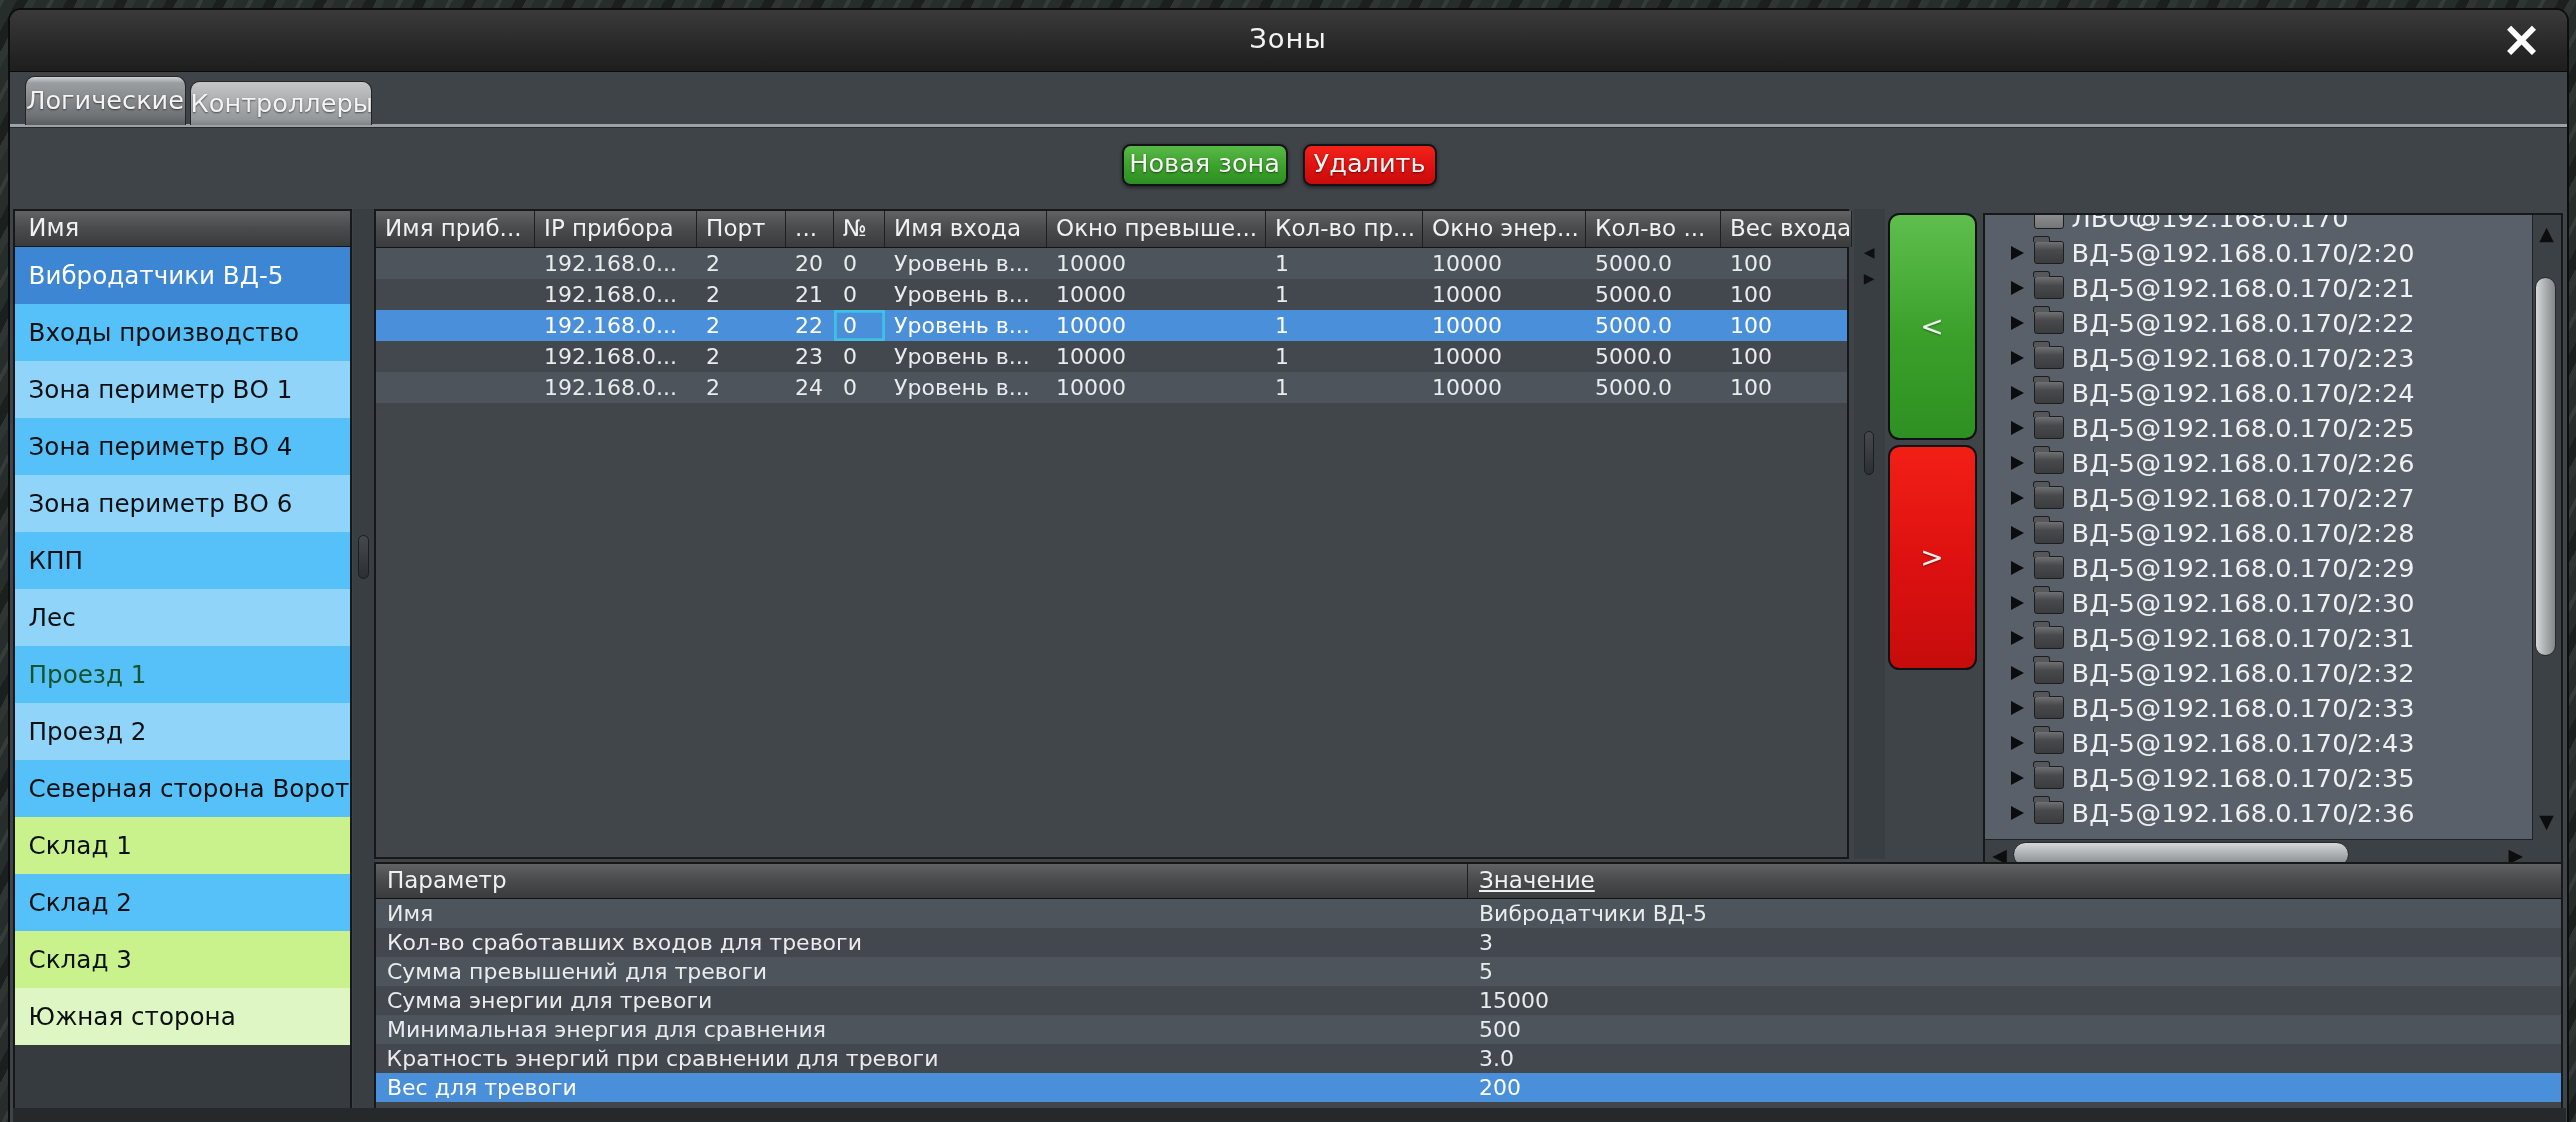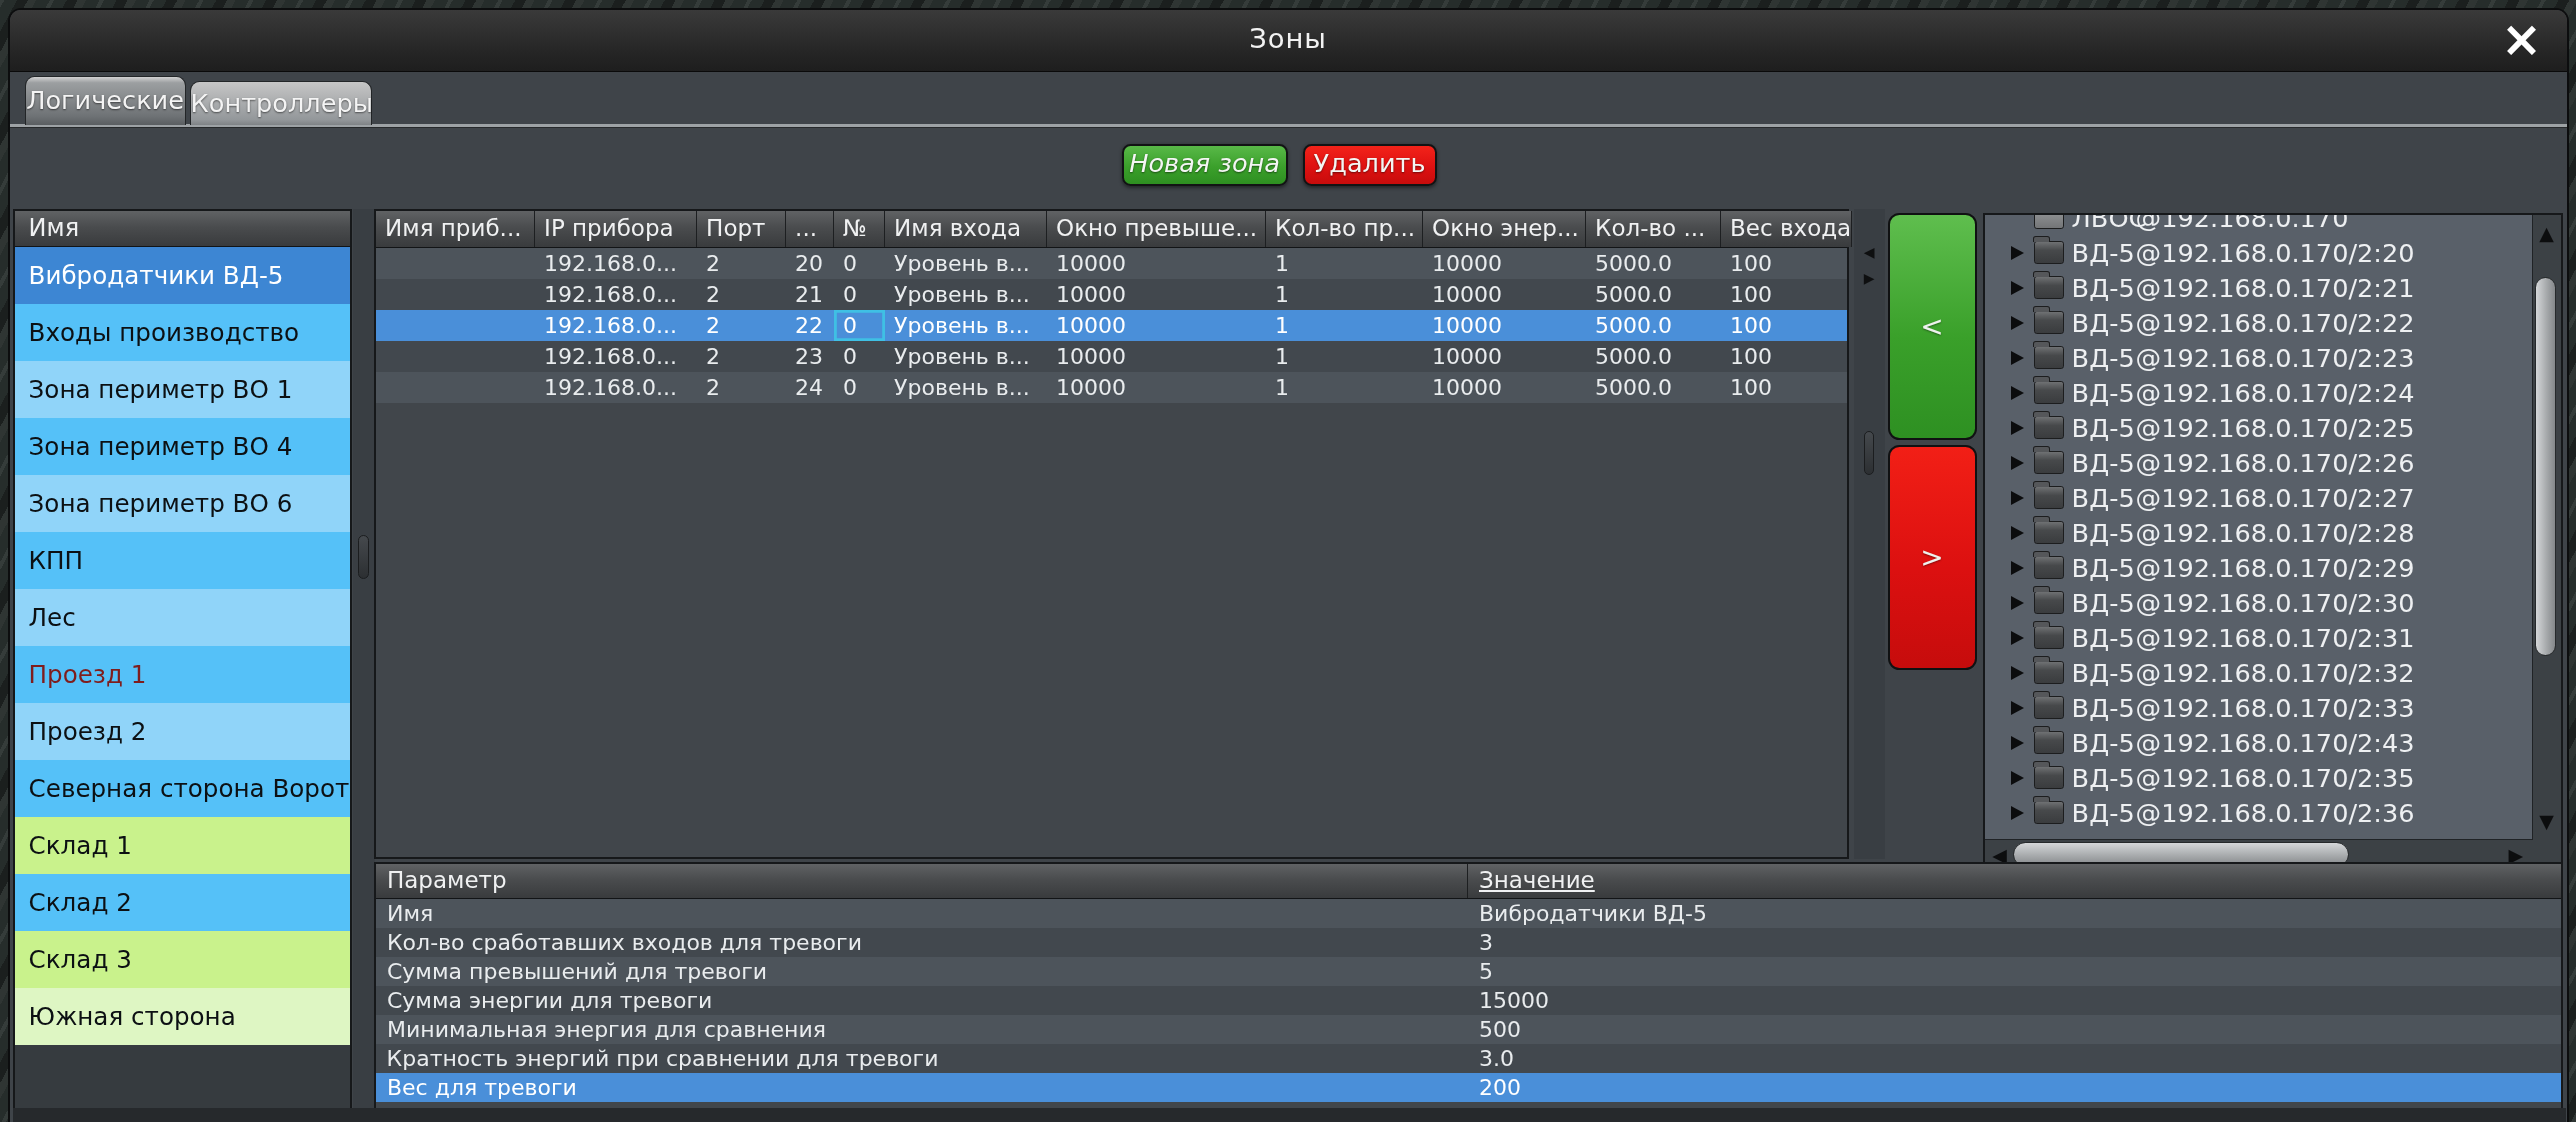--- a/index.html
+++ b/index.html
@@ -48,21 +48,21 @@
     background:linear-gradient(180deg,#c6c6c6,#93979a 88%,#7f8386);
     z-index:2;
   }
   .tabline{position:absolute;left:0;top:114px;width:100%;height:3.8px;background:#9da2a5;border-bottom:1.9px solid #26292b;z-index:1;}
   
   .tbtn{
     position:absolute;top:134px;height:42px;border-radius:8.5px;box-sizing:border-box;
     border:2.8px solid #121314;color:#f4f6f4;font-size:25.6px;text-align:center;line-height:35px;
     text-shadow:0 0.9px 1.9px rgba(0,0,0,.5);cursor:pointer;box-shadow:0 1.9px 3.8px rgba(0,0,0,.45);
   }
-  .tbtn.green{left:1112px;width:166px;background:linear-gradient(180deg,#59b948,#3ba02b 55%,#2e8f21);font-style:italic;}
+  .tbtn.green{left:1112px;width:166px;background:linear-gradient(180deg,#59b948,#3ba02b 55%,#2e8f21);}
   .tbtn.red{left:1293px;width:134px;background:linear-gradient(180deg,#f3231a,#de1111 55%,#c70c0c);}
   
   .panel{position:absolute;border:2.8px solid #16181a;box-sizing:border-box;}
   
   #zones{left:3.8px;top:199px;width:339px;height:901px;background:#363b3f;}
   .phead{
     height:36px;background:linear-gradient(180deg,#606264,#4a4c4e 45%,#393b3d);
     border-bottom:1.9px solid #121416;color:#f0f1f2;font-size:24px;line-height:34px;
     padding-left:13.2px;box-sizing:border-box;white-space:nowrap;overflow:hidden;
   }
@@ -143,21 +143,21 @@
   <div class="panel" id="zones">
     <div class="phead">Имя</div>
     <div id="zone-list">
         <div class="zrow" style="background: rgb(61, 134, 211); color: rgb(255, 255, 255);">Вибродатчики ВД-5</div>
         <div class="zrow" style="background: rgb(85, 193, 248); color: rgb(12, 16, 19);">Входы производство</div>
         <div class="zrow" style="background: rgb(144, 212, 249); color: rgb(12, 16, 19);">Зона периметр ВО 1</div>
         <div class="zrow" style="background: rgb(85, 193, 248); color: rgb(12, 16, 19);">Зона периметр ВО 4</div>
         <div class="zrow" style="background: rgb(144, 212, 249); color: rgb(12, 16, 19);">Зона периметр ВО 6</div>
         <div class="zrow" style="background: rgb(85, 193, 248); color: rgb(12, 16, 19);">КПП</div>
         <div class="zrow" style="background: rgb(144, 212, 249); color: rgb(12, 16, 19);">Лес</div>
-        <div class="zrow" style="background: rgb(85, 193, 248); color: #7f1d1d;">Проезд 1</div>
+        <div class="zrow" style="background: rgb(85, 193, 248); color: #14532d;">Проезд 1</div>
         <div class="zrow" style="background: rgb(144, 212, 249); color: rgb(12, 16, 19);">Проезд 2</div>
         <div class="zrow" style="background: rgb(85, 193, 248); color: rgb(12, 16, 19);">Северная сторона Ворота</div>
         <div class="zrow" style="background: rgb(201, 242, 140); color: rgb(12, 16, 19);">Склад 1</div>
         <div class="zrow" style="background: rgb(85, 193, 248); color: rgb(12, 16, 19);">Склад 2</div>
         <div class="zrow" style="background: rgb(201, 242, 140); color: rgb(12, 16, 19);">Склад 3</div>
         <div class="zrow" style="background: rgb(222, 246, 195); color: rgb(12, 16, 19);">Южная сторона</div>
       </div>
   </div>
 
   <div class="split" style="left:343px;top:199px;width:22px;height:901px;">

